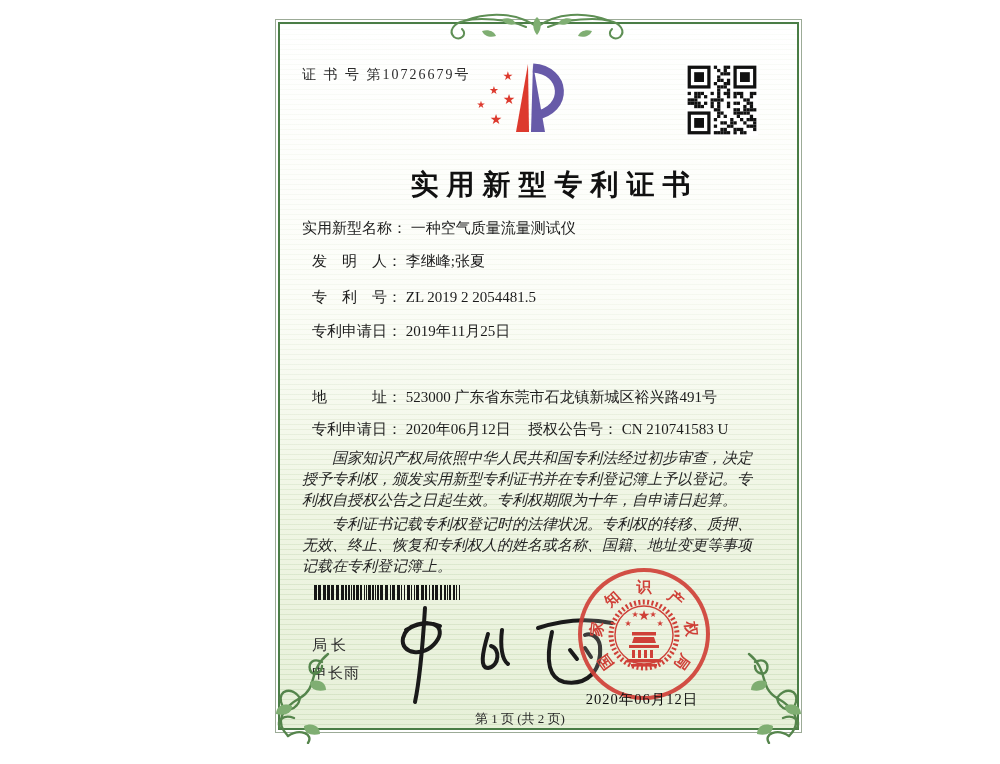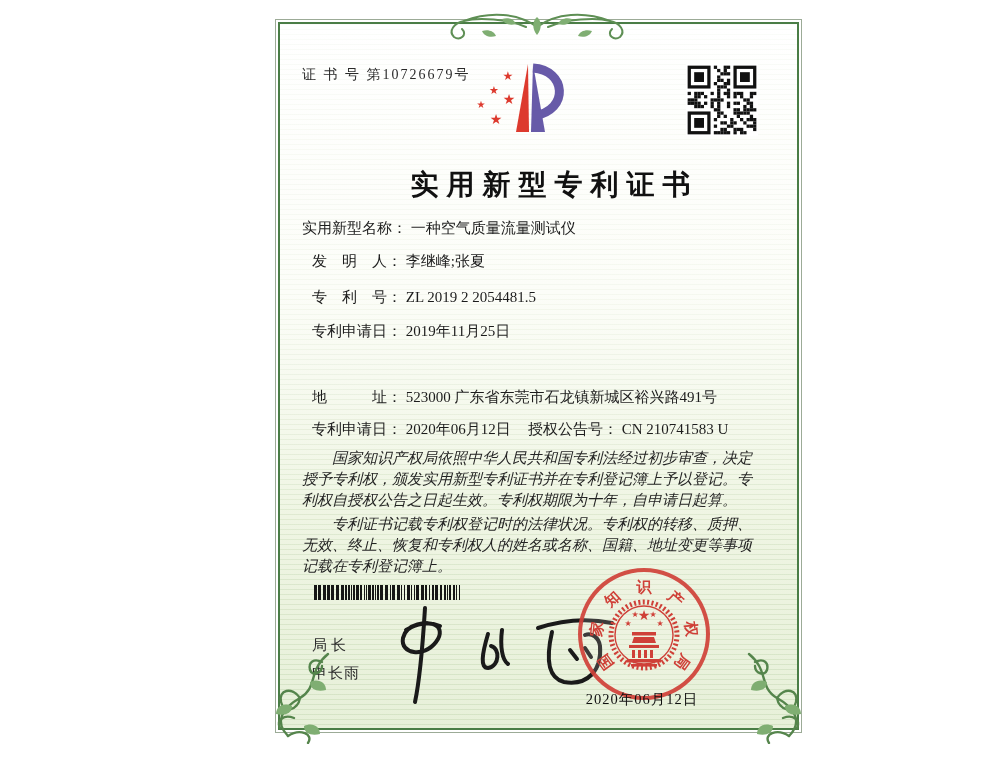--- a/index.html
+++ b/index.html
@@ -368,20 +368,21 @@
           <rect x="30" y="56" width="3" height="8"></rect>
           <rect x="36" y="56" width="3" height="8"></rect>
           <rect x="42" y="56" width="3" height="8"></rect>
           <rect x="19" y="65" width="34" height="3.5"></rect>
           <rect x="23" y="70" width="26" height="2.6"></rect>
         </g>
       </svg>
     </div>
     <div class="seal-date">2020年06月12日</div>
 
+    <div class="page-info">第 1 页 (共 2 页)</div>
 
     <svg class="orn-bl" viewBox="0 0 74 96">
       <g fill="none" stroke="#55854c" stroke-width="2.4" stroke-linecap="round">
         <path d="M64,6 C44,22 54,40 36,50 C18,60 10,74 24,88"></path>
         <path d="M36,50 C28,38 14,42 17,54 C20,66 34,62 36,50 Z"></path>
         <path d="M24,88 C36,80 50,86 44,95"></path>
         <path d="M58,14 C50,10 44,14 46,22 C48,28 58,26 58,18"></path>
         <path d="M30,70 C20,66 12,72 16,80"></path>
       </g>
       <g fill="#7fae72">

